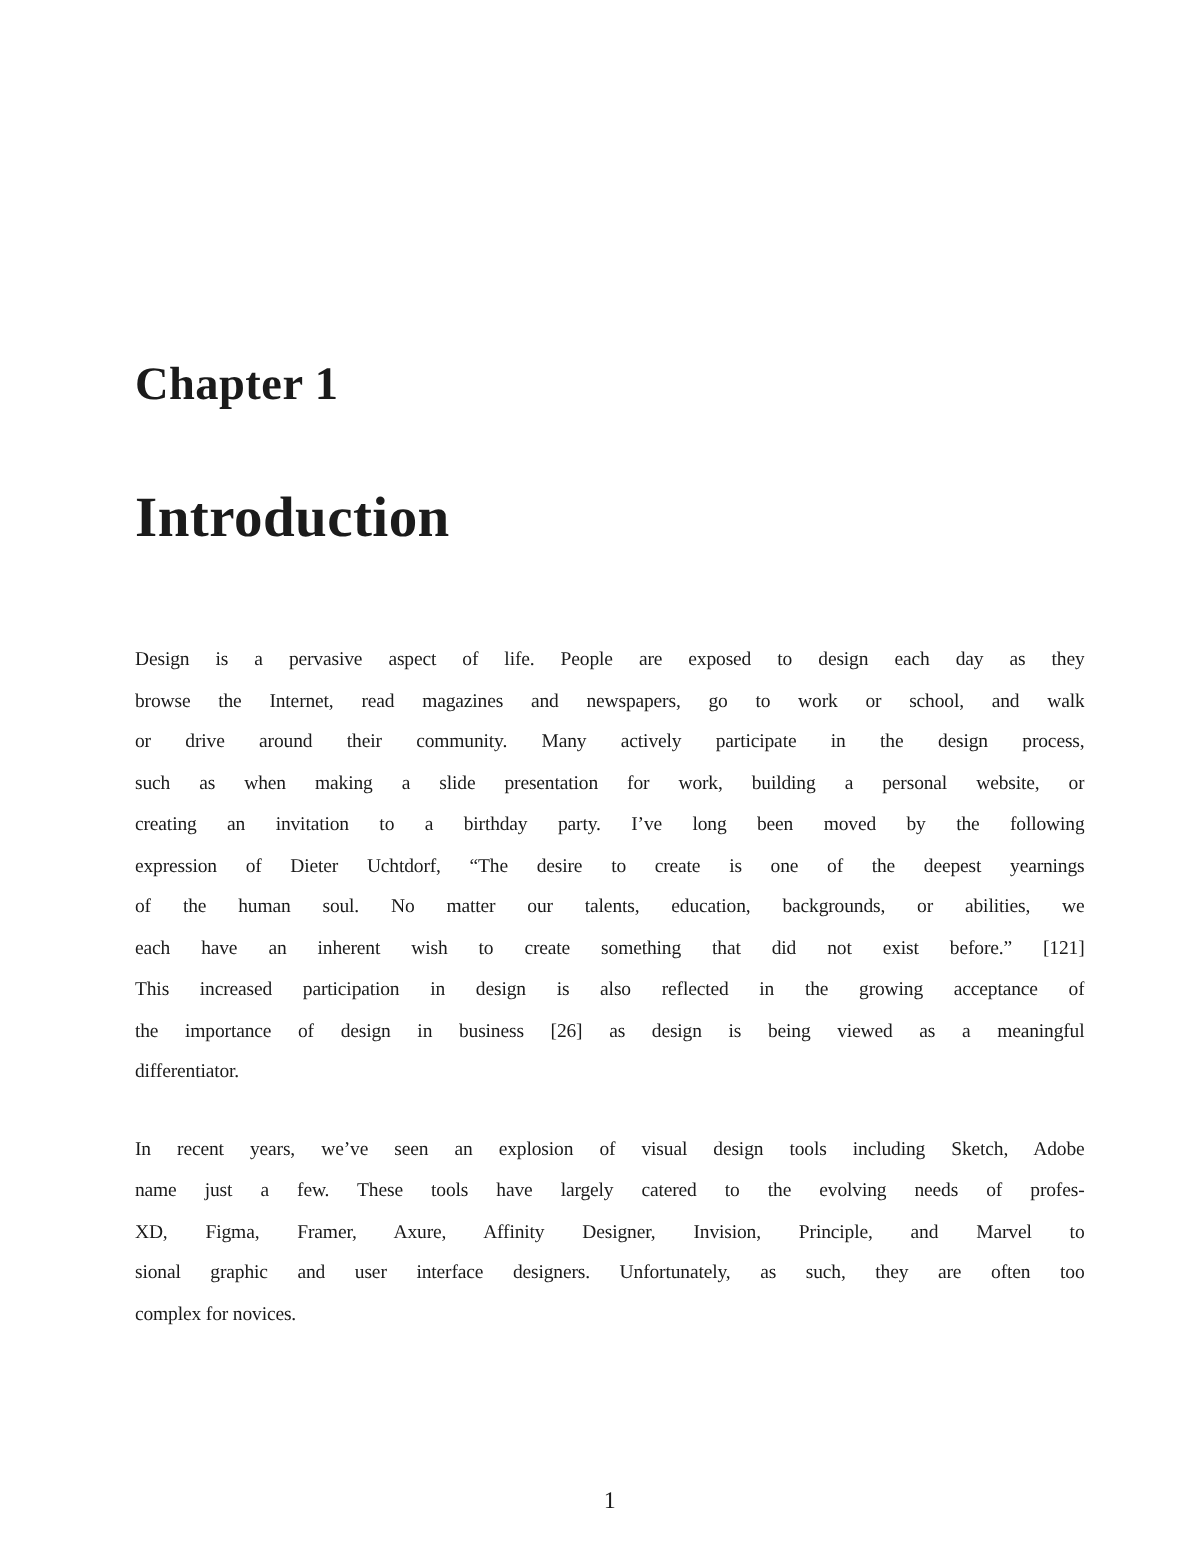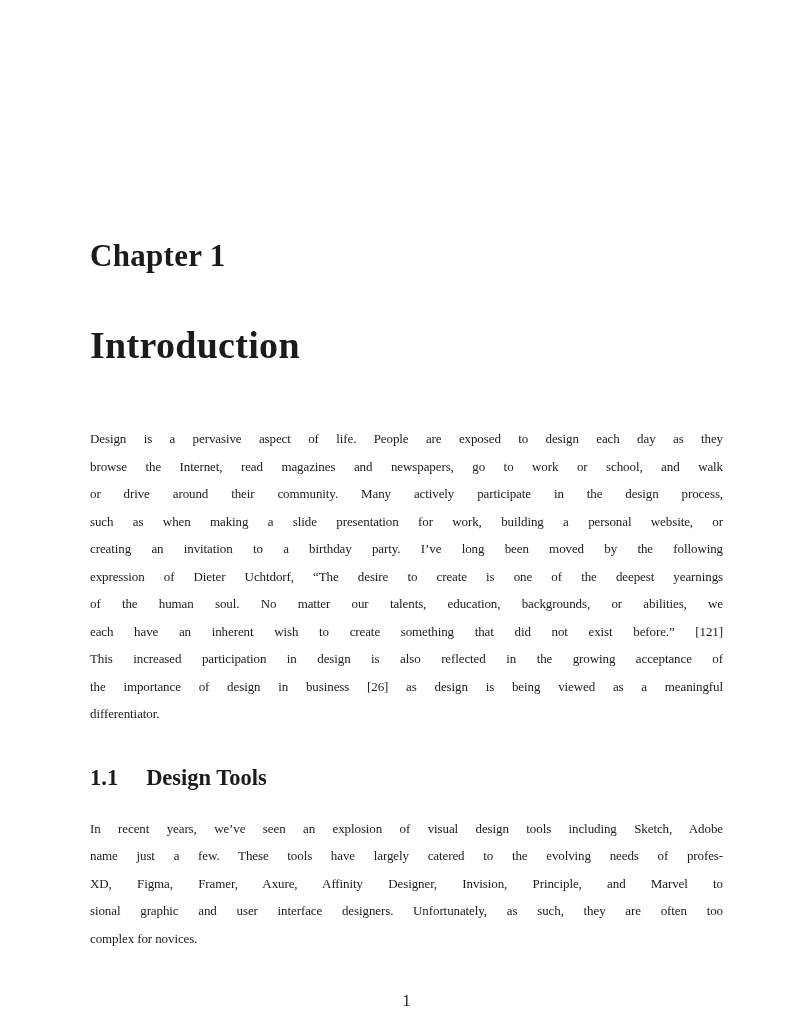--- a/index.html
+++ b/index.html
@@ -93,23 +93,20 @@
       <div class="line">such as when making a slide presentation for work, building a personal website, or</div>
       <div class="line">creating an invitation to a birthday party.  I’ve long been moved by the following</div>
       <div class="line">expression of Dieter Uchtdorf, “The desire to create is one of the deepest yearnings</div>
       <div class="line">of the human soul.  No matter our talents, education, backgrounds, or abilities, we</div>
       <div class="line">each have an inherent wish to create something that did not exist before.” [121]</div>
       <div class="line">This increased participation in design is also reflected in the growing acceptance of</div>
       <div class="line">the importance of design in business [26] as design is being viewed as a meaningful</div>
       <div class="line short">differentiator.</div>
     </div>
 
-    <h2 class="section-heading">
-      <span class="section-num">1.1</span><span>Design Tools</span>
-    </h2>
 
     <div class="bodytext tools-para">
       <div class="line">In recent years, we’ve seen an explosion of visual design tools including Sketch, Adobe</div>
       <div class="line">name just a few.  These tools have largely catered to the evolving needs of profes-</div>
       <div class="line">XD, Figma, Framer, Axure, Affinity Designer, Invision, Principle, and Marvel to</div>
       <div class="line">sional graphic and user interface designers.  Unfortunately, as such, they are often too</div>
       <div class="line short">complex for novices.</div>
     </div>
 
 

